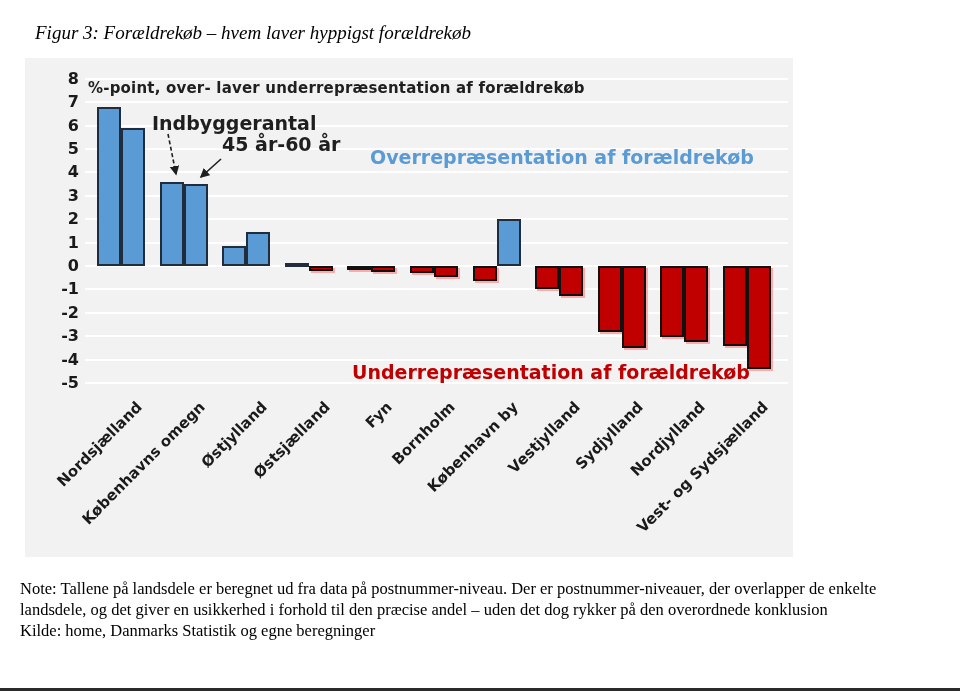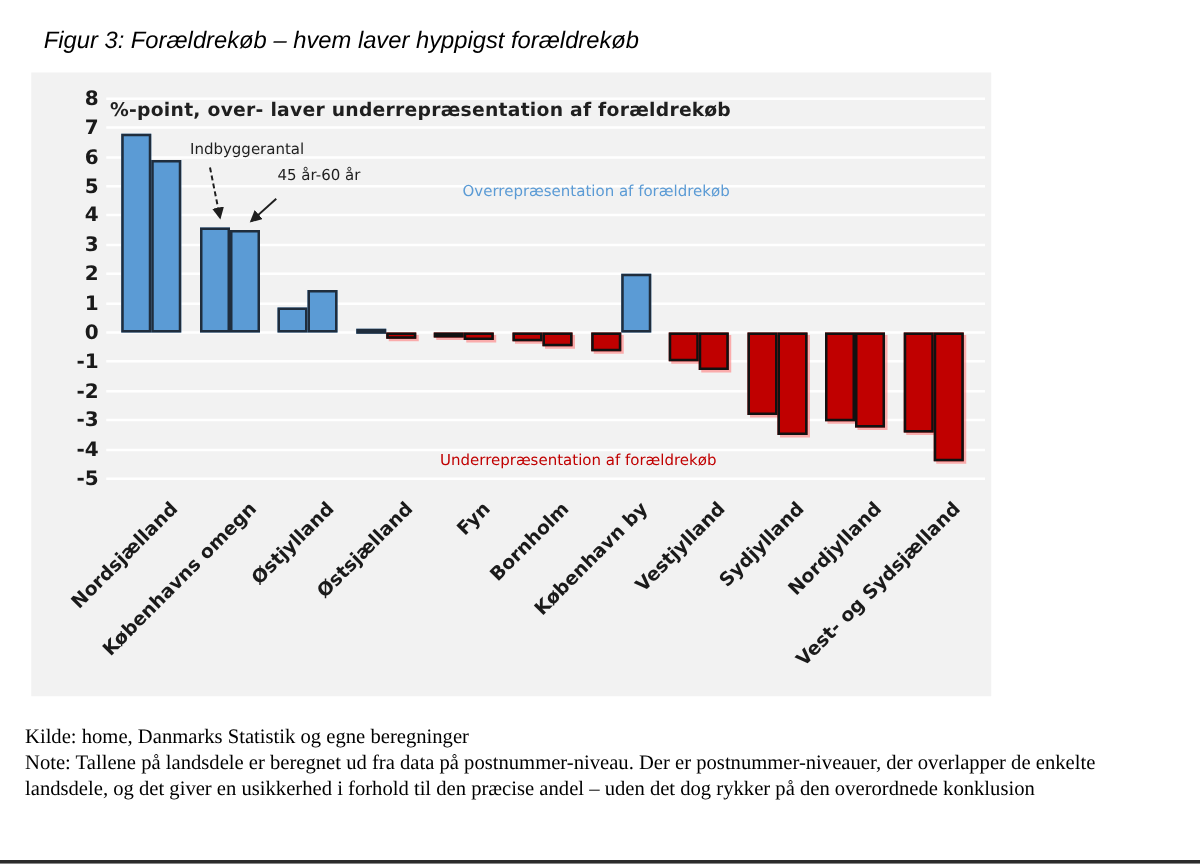--- a/index.html
+++ b/index.html
@@ -2,21 +2,21 @@
 <html><head>
 <meta charset="utf-8">
 <style>
   html,body{margin:0;padding:0;background:#ffffff;}
   .page{
     position:relative;width:960px;height:691px;background:#ffffff;overflow:hidden;
     font-family:"DejaVu Sans",sans-serif;border-bottom:3px solid #2b2b2b;box-sizing:border-box;
   }
   .fig-title{
     position:absolute;left:35px;top:22px;
-    font-family:Liberation Sans, sans-serif;font-style:italic;font-size:19px;color:#000;
+    font-family:Liberation Serif, serif;font-style:italic;font-size:19px;color:#000;
     white-space:nowrap;
   }
   .chart-panel{
     position:absolute;left:25px;top:58px;width:768px;height:499px;
     background:#f2f2f2;
   }
   .grid-line{position:absolute;height:2px;background:#ffffff;}
   .y-tick{
     position:absolute;left:0;width:54px;height:20px;line-height:20px;
     text-align:right;font-weight:bold;font-size:16px;color:#1a1a1a;
@@ -26,21 +26,21 @@
   .bar.neg{background:#c00000;border:2px solid #111111;box-shadow:2px 2px 0 rgba(255,125,125,0.6);}
   .x-label{
     position:absolute;width:230px;text-align:right;white-space:nowrap;
     font-weight:bold;font-size:15px;color:#1a1a1a;
     transform:rotate(-45deg);transform-origin:100% 0%;
   }
   .chart-header{
     position:absolute;left:63px;top:21px;font-weight:bold;font-size:15px;color:#1f1f1f;
     white-space:nowrap;letter-spacing:0.2px;
   }
-  .ann{position:absolute;font-weight:normal;font-size:12px;white-space:nowrap;}
+  .ann{position:absolute;font-weight:bold;font-size:19px;white-space:nowrap;}
   .ann-dark{color:#1f1f1f;}
   .ann-blue{color:#5b9bd5;}
   .ann-red{color:#c00000;}
   .arrows{position:absolute;left:0;top:0;width:768px;height:499px;pointer-events:none;}
   .footer{
     position:absolute;left:20px;top:578px;width:924px;
     font-family:"Liberation Serif",serif;font-size:16.5px;color:#000;line-height:21px;
   }
 </style>
 </head>
@@ -127,17 +127,17 @@
         <marker id="ah" markerWidth="7" markerHeight="7" refX="5" refY="3" orient="auto">
           <path d="M0,0 L6,3 L0,6 Z" fill="#1f1f1f"></path>
         </marker>
       </defs>
       <line x1="143" y1="76" x2="151" y2="116" stroke="#1f1f1f" stroke-width="1.6" stroke-dasharray="4 2.5" marker-end="url(#ah)"></line>
       <line x1="196" y1="101" x2="176" y2="119" stroke="#1f1f1f" stroke-width="1.6" marker-end="url(#ah)"></line>
     </svg>
   </div>
 
   <div class="footer">
+    <div>Note: Tallene på landsdele er beregnet ud fra data på postnummer-niveau. Der er postnummer-niveauer, der overlapper de enkelte landsdele, og det giver en usikkerhed i forhold til den præcise andel – uden det dog rykker på den overordnede konklusion</div>
     <div>Kilde: home, Danmarks Statistik og egne beregninger</div>
-    <div>Note: Tallene på landsdele er beregnet ud fra data på postnummer-niveau. Der er postnummer-niveauer, der overlapper de enkelte landsdele, og det giver en usikkerhed i forhold til den præcise andel – uden det dog rykker på den overordnede konklusion</div>
   </div>
 
 </div>
 
 </body></html>

